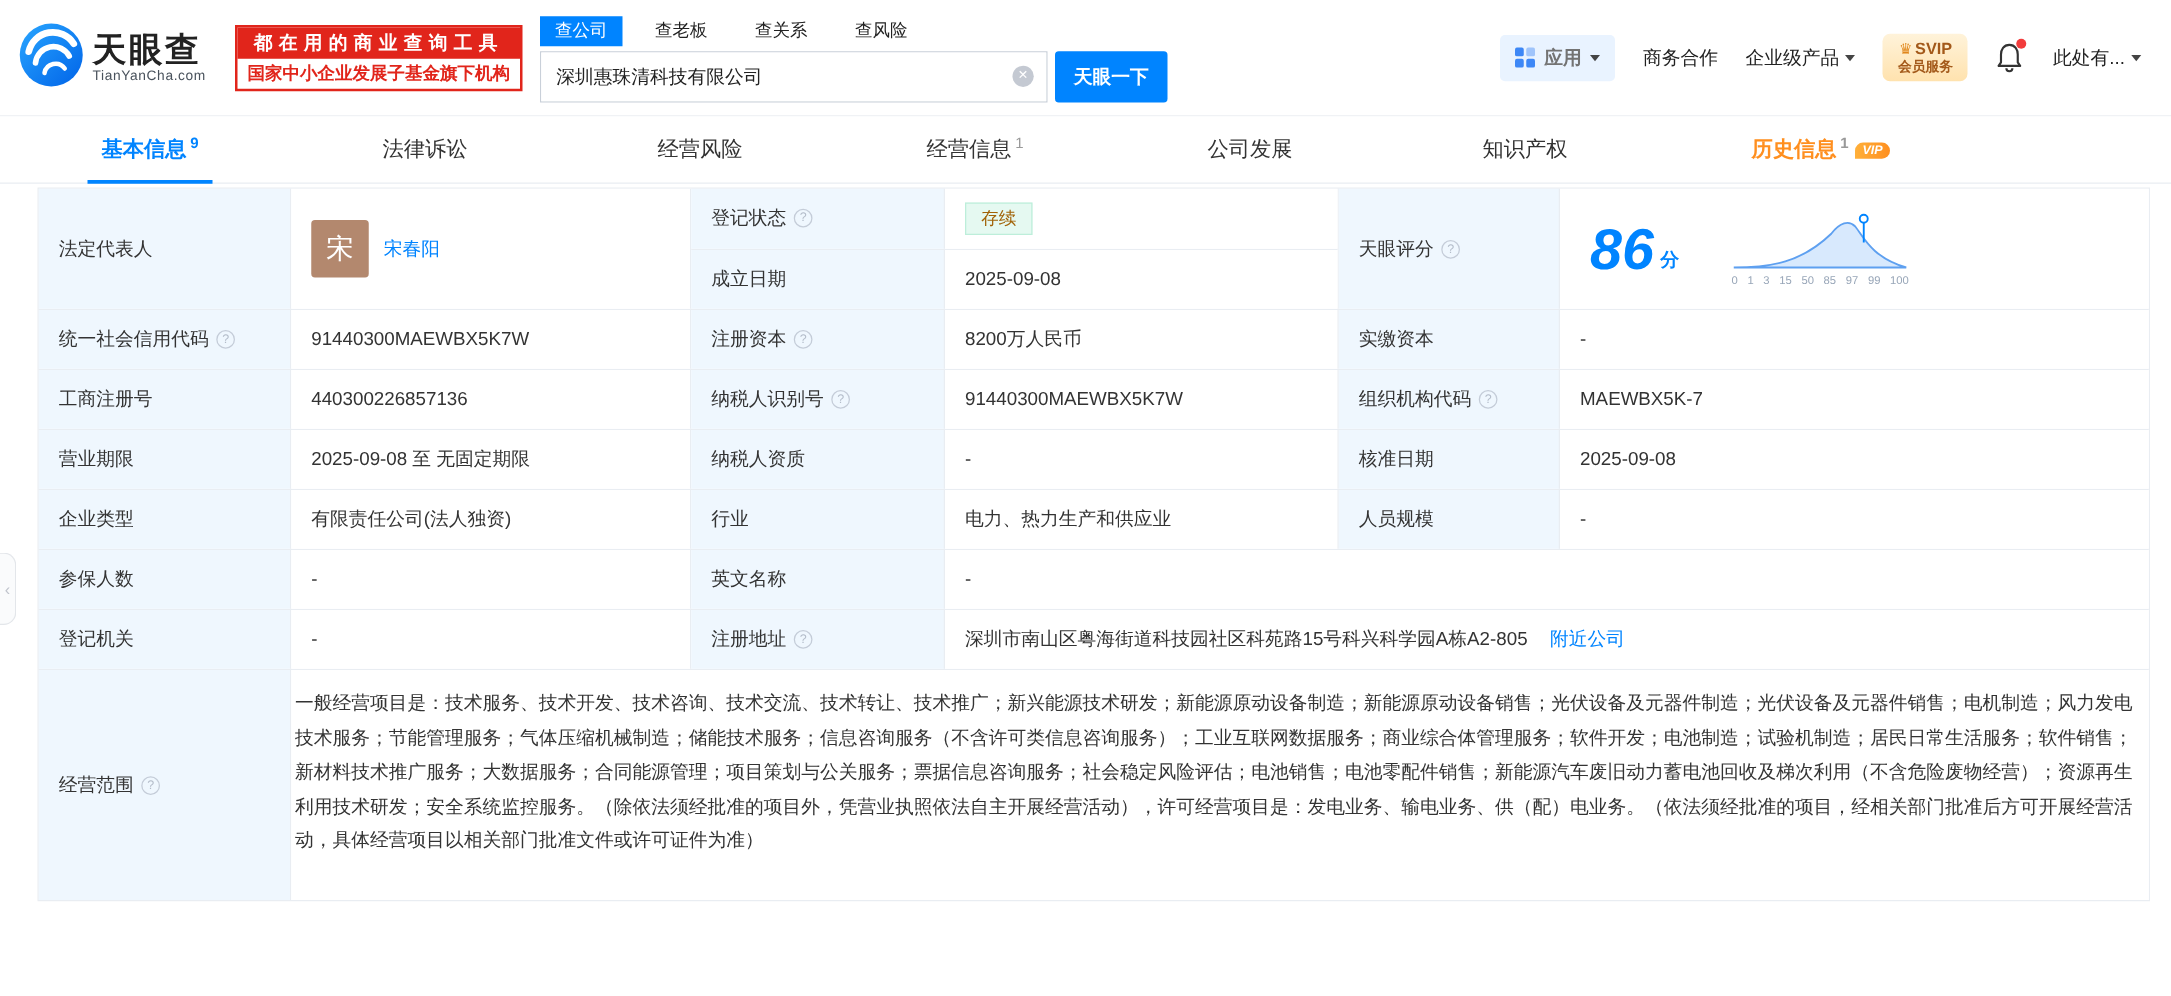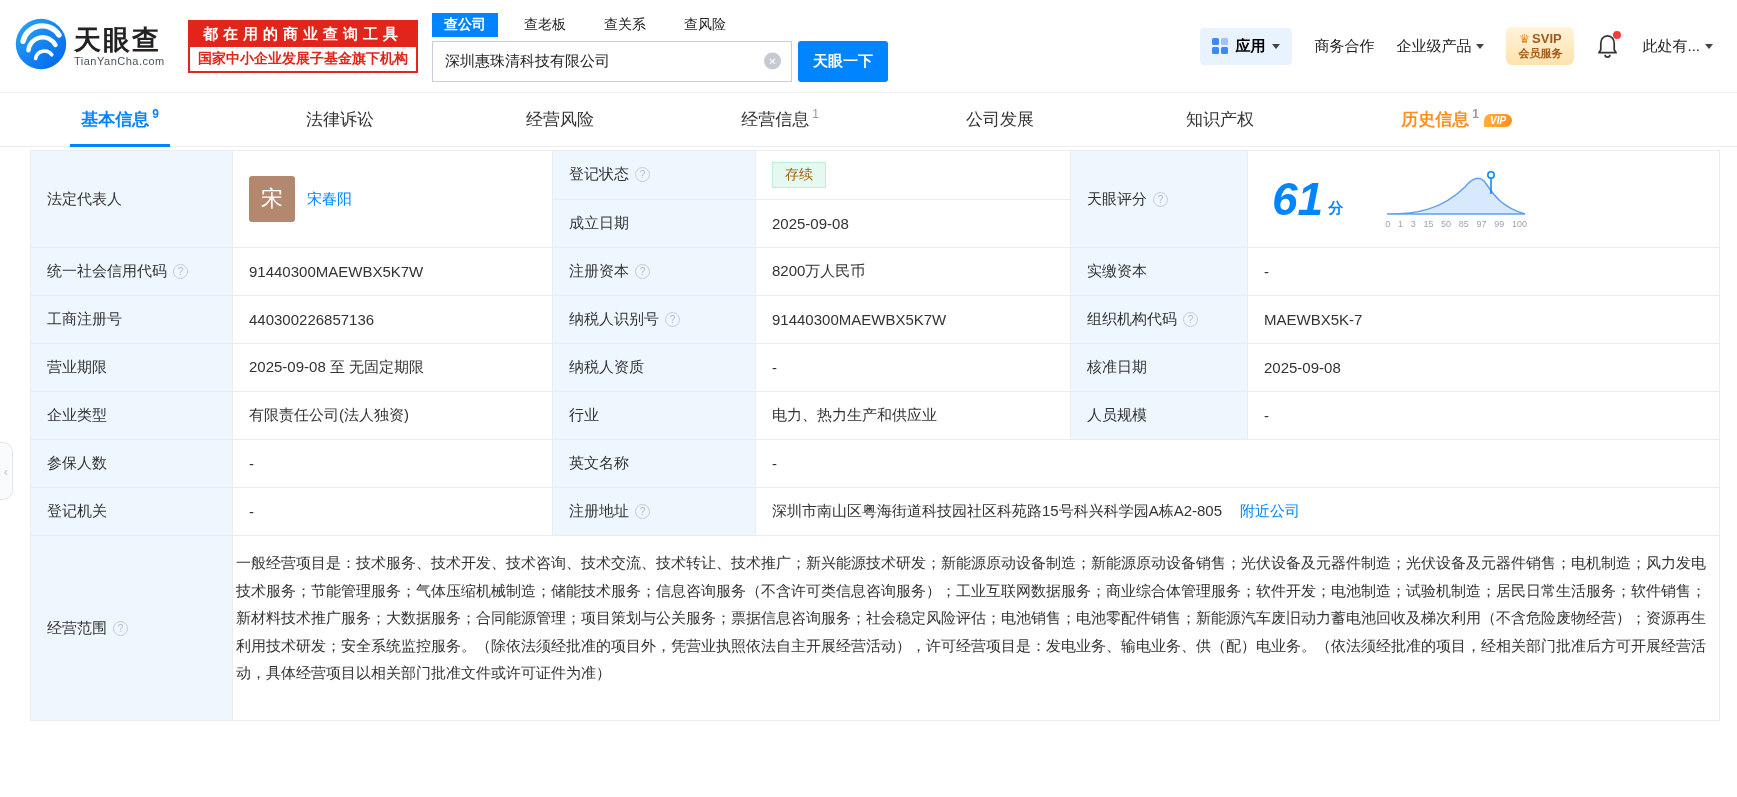--- a/index.html
+++ b/index.html
@@ -12,32 +12,32 @@
   .logo { display:flex; align-items:center; width:168px; flex:none; cursor:pointer; }
   .logo-text { margin-left:6px; }
   .logo-cn { font-size:27px; font-weight:700; color:#222; letter-spacing:2px; line-height:30px; }
   .logo-en { font-size:11px; color:#49525c; letter-spacing:.5px; }
   .promo { margin-left:6px; border:2px solid #e1251b; flex:none; text-align:left; }
   .promo-l1 { background:#e1251b; color:#fff; font-size:15px; font-weight:700; letter-spacing:5px; padding:3px 8px 3px 13px; white-space:nowrap; }
   .promo-l2 { color:#e1251b; font-size:14px; font-weight:700; padding:3px 8px; white-space:nowrap; }
   .search-area { margin-left:14px; width:508px; flex:none; }
   .search-tabs { display:flex; align-items:center; gap:14px; height:28px; }
   .stab { font-size:14px; color:#222; padding:3px 12px; cursor:pointer; white-space:nowrap; }
-  .stab.active { background:#0084ff; color:#fff; font-weight:700; }
+  .stab.active { background:#0084ff; color:#fff; font-weight:400; }
   .search-row { display:flex; align-items:center; margin-top:2px; }
-  .search-input-wrap { position:relative; width:360px; height:41px; border:1px solid #c9d0d9; background:#fff; }
+  .search-input-wrap { position:relative; width:406px; height:41px; border:1px solid #c9d0d9; background:#fff; }
   .search-input-wrap input { width:100%; height:100%; border:none; outline:none; padding:0 36px 0 12px; font-size:15px; color:#222; font-family:inherit; }
   .clear-icon { position:absolute; right:10px; top:50%; transform:translateY(-50%); width:17px; height:17px; border-radius:50%; background:#c4c9d2; color:#fff; font-size:10px; line-height:17px; text-align:center; cursor:pointer; }
   .search-button { margin-left:6px; width:90px; height:41px; background:#0084ff; color:#fff; border:none; font-size:15px; font-weight:700; border-radius:3px; cursor:pointer; font-family:inherit; }
   .header-right { margin-left:auto; display:flex; align-items:center; gap:22px; }
   .apps-btn { display:flex; align-items:center; gap:7px; background:#e9f3ff; border-radius:4px; padding:9px 12px; cursor:pointer; }
   .grid-icon { width:16px; height:16px; display:grid; grid-template-columns:7px 7px; grid-template-rows:7px 7px; gap:2px; }
   .grid-icon i { background:#3d87f6; border-radius:1.5px; }
   .grid-icon i:nth-child(2) { background:#9fc4fb; }
-  .apps-label { font-size:15px; font-weight:700; color:#000000; }
+  .apps-label { font-size:15px; font-weight:700; color:#737373; }
   .caret { width:0; height:0; border-left:4px solid transparent; border-right:4px solid transparent; border-top:5px solid #444; display:inline-block; }
   .hlink { font-size:15px; color:#222; cursor:pointer; display:flex; align-items:center; gap:5px; white-space:nowrap; }
   .svip { background:linear-gradient(180deg,#fff3da,#ffe2ae); border-radius:6px; padding:4px 12px; text-align:center; color:#a3591a; cursor:pointer; }
   .svip-top { font-size:13px; font-weight:800; display:flex; align-items:center; justify-content:center; gap:2px; }
   .svip-crown { color:#e0861a; font-size:12px; }
   .svip-bottom { font-size:11px; font-weight:700; }
   .bell-wrap { position:relative; cursor:pointer; width:24px; height:26px; }
   .bell-dot { position:absolute; top:-2px; right:-1px; width:8px; height:8px; background:#f23c3c; border-radius:50%; }
   .user { font-size:15px; color:#222; display:flex; align-items:center; gap:5px; cursor:pointer; white-space:nowrap; }
   
@@ -225,21 +225,21 @@
         <div class="cell grow">
             <span>2025-09-08</span>
           </div>
       </div>
     </div>
     <div class="cell lbl w-lbl3">
         <span>天眼评分</span>
         <span class="qicon">?</span>
       </div>
     <div class="cell grow score-cell">
-      <span class="score-num">61</span>
+      <span class="score-num">86</span>
       <span class="score-unit">分</span>
       <div class="chart">
         <svg width="142" height="48" viewBox="0 0 142 48">
           <path d="M2 44 C32 44 56 40 80 17 C87 8 94 6 99 11 C105 18 112 36 140 44 L140 44 L2 44 Z" fill="#d8e9fd" stroke="#5ea0f0" stroke-width="1.5"></path>
           <line x1="106" y1="4" x2="106" y2="24" stroke="#0084ff" stroke-width="1.5"></line>
           <circle cx="106" cy="5" r="3.2" fill="#fff" stroke="#0084ff" stroke-width="1.5"></circle>
         </svg>
         <div class="axis">
           <span>0</span>
             <span>1</span>

